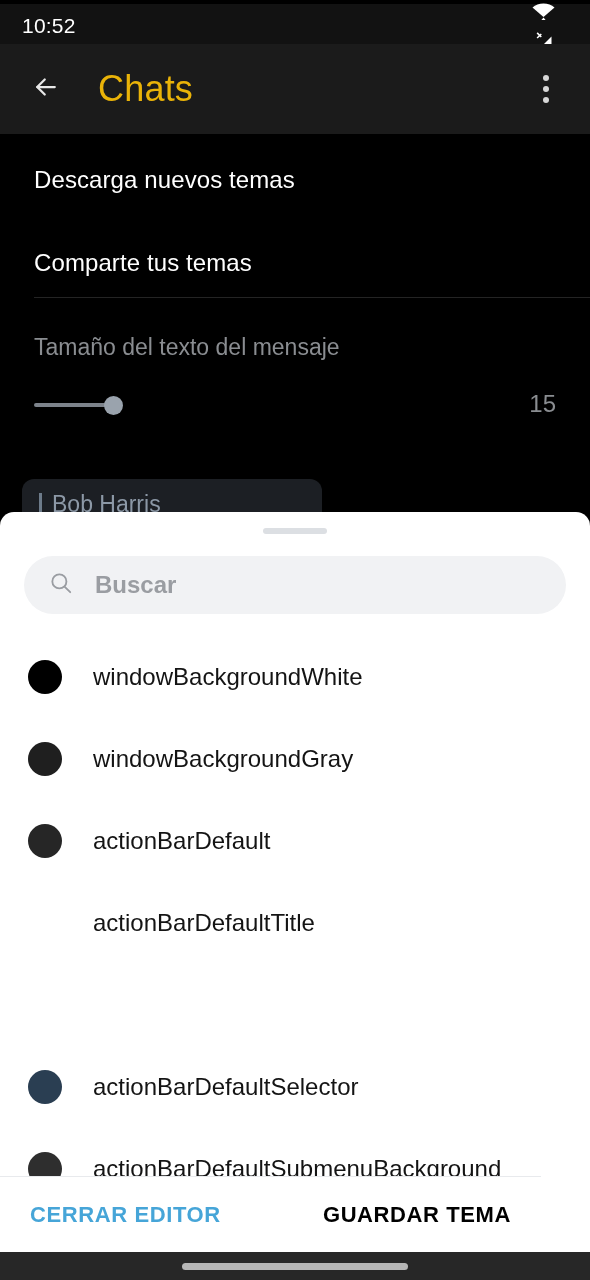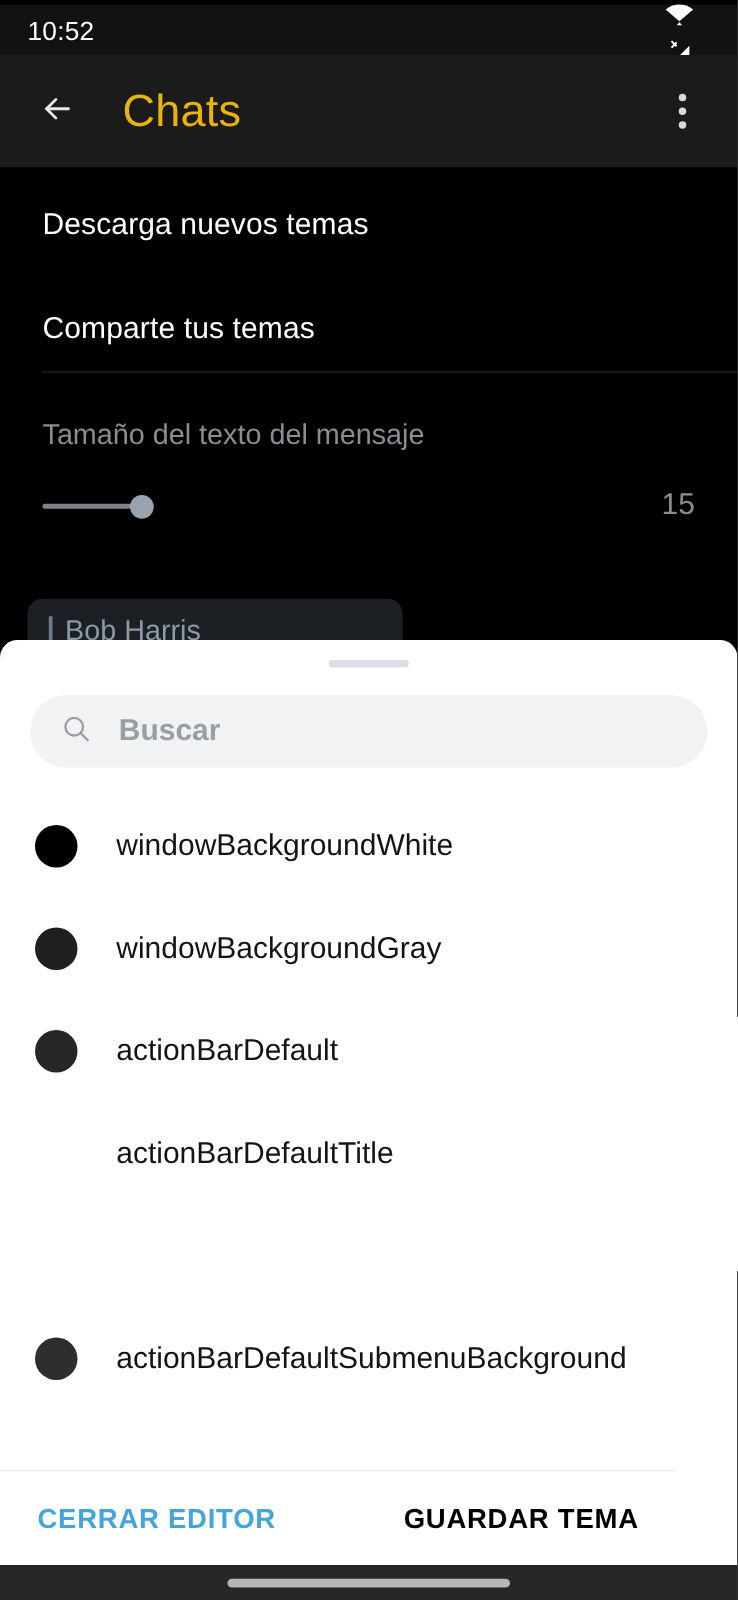--- a/index.html
+++ b/index.html
@@ -297,20 +297,24 @@
         <span class="color-label">actionBarDefault</span>
       </div>
       <div class="color-item">
         <span class="color-swatch empty"></span>
         <span class="color-label">actionBarDefaultTitle</span>
       </div>
       <div class="color-item">
         <span class="color-swatch empty"></span>
       </div>
       <div class="color-item">
+        <span class="color-swatch" style="background: rgb(42, 62, 82);"></span>
+        <span class="color-label">actionBarDefaultSelector</span>
+      </div>
+      <div class="color-item">
         <span class="color-swatch" style="background: rgb(46, 46, 46);"></span>
         <span class="color-label">actionBarDefaultSubmenuBackground</span>
       </div>
     </div>
 
     <div id="sheet-footer">
       <span class="footer-button" id="close-editor-button" style="color: rgb(70, 165, 216);">CERRAR EDITOR</span>
       <span class="footer-button" id="save-theme-button" style="color: #000000;">GUARDAR TEMA</span>
     </div>
   </div>

